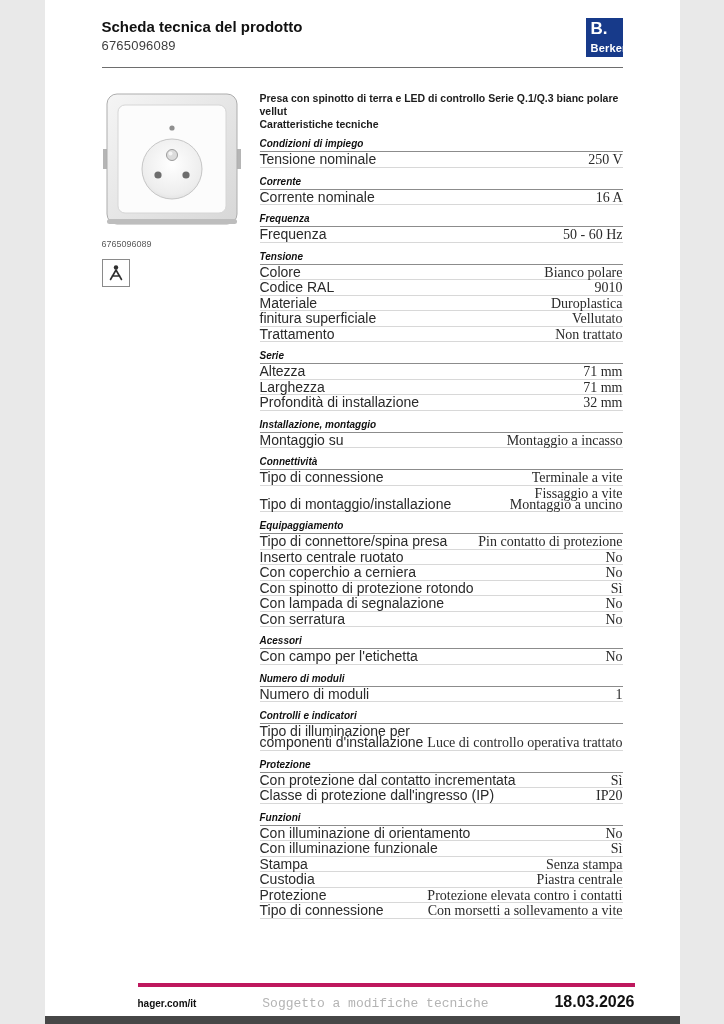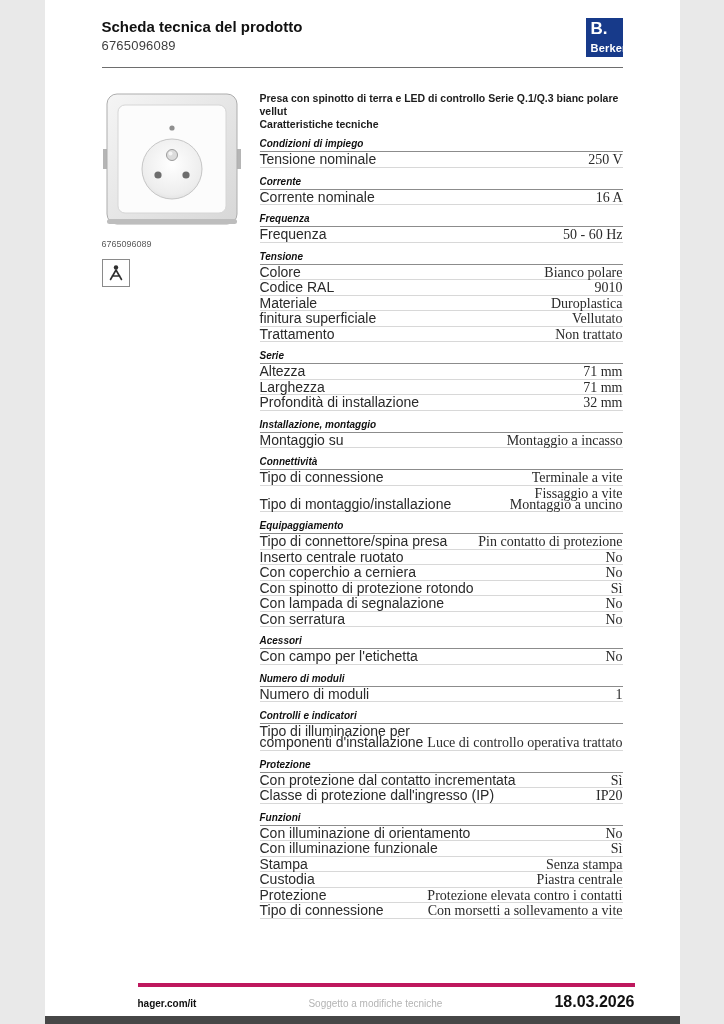--- a/index.html
+++ b/index.html
@@ -28,21 +28,21 @@
   .subtitle { font-size:10.5px; font-weight:bold; }
 
   .section-title { font-size:10px; font-weight:bold; margin-top:6px; padding:2px 0 2px 0; line-height:11px; border-bottom:1px solid #8c8c8c; color:#111;font-style:italic; }
   .spec-row { display:flex; justify-content:space-between; align-items:flex-end; gap:4px; padding:2px 0 1.5px 0; border-bottom:1px solid #d8d8d8; font-size:14px; line-height:11px; }
   .spec-label { color:#2a2a2a; }
   .spec-value { color:#2a2a2a; text-align:right; white-space:pre-line; flex:none; max-width:60%;font-family:Liberation Serif, serif; }
 
   
   .footer { position:absolute; left:57px; right:45px; bottom:13px; border-top:4px solid #be185d; padding-top:6px; display:flex; justify-content:space-between; align-items:baseline;margin-left:36px; }
   .footer-left { font-size:10px; font-weight:bold; color:#111; text-decoration:none; }
-  .footer-center { font-size:10px; color:#b4b4b4; }
+  .footer-center { font-size:13px; color:#b4b4b4;font-family:Liberation Mono, monospace; }
   .footer-right { font-size:16px; font-weight:bold; color:#111; }
   .bottom-bar { position:absolute; left:0; right:0; bottom:0; height:8px; background:#474747; }
 </style>
 </head>
 <body>
 
 <div class="page">
 
   <div class="header">
     <div>

